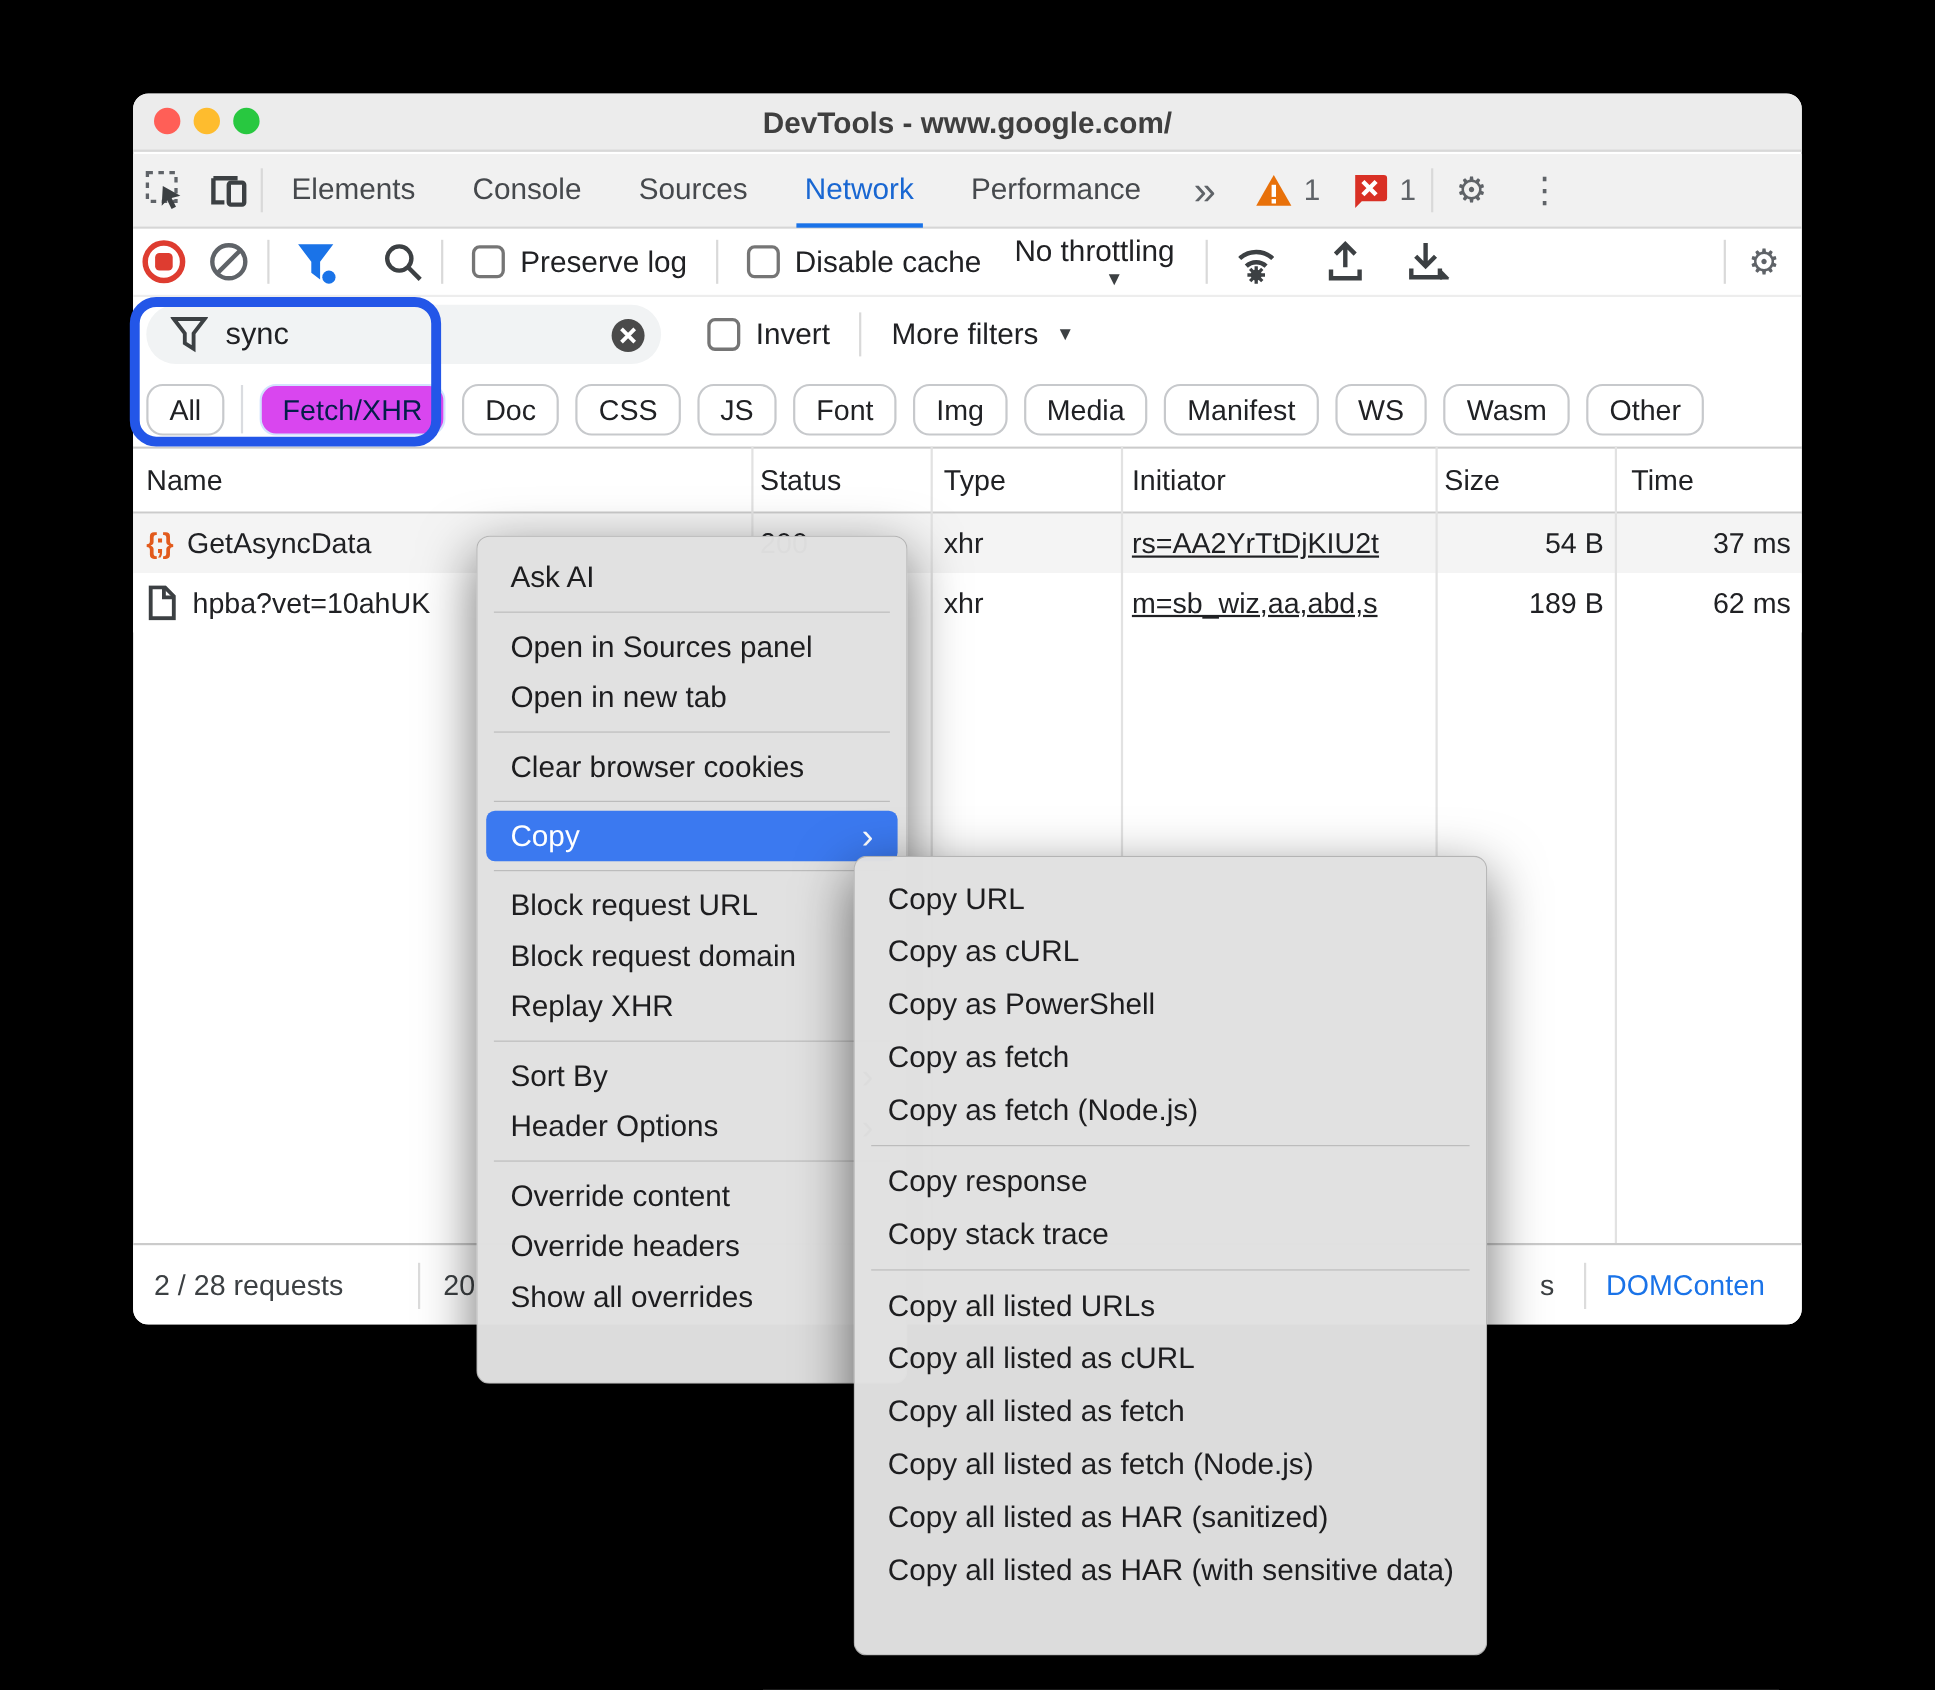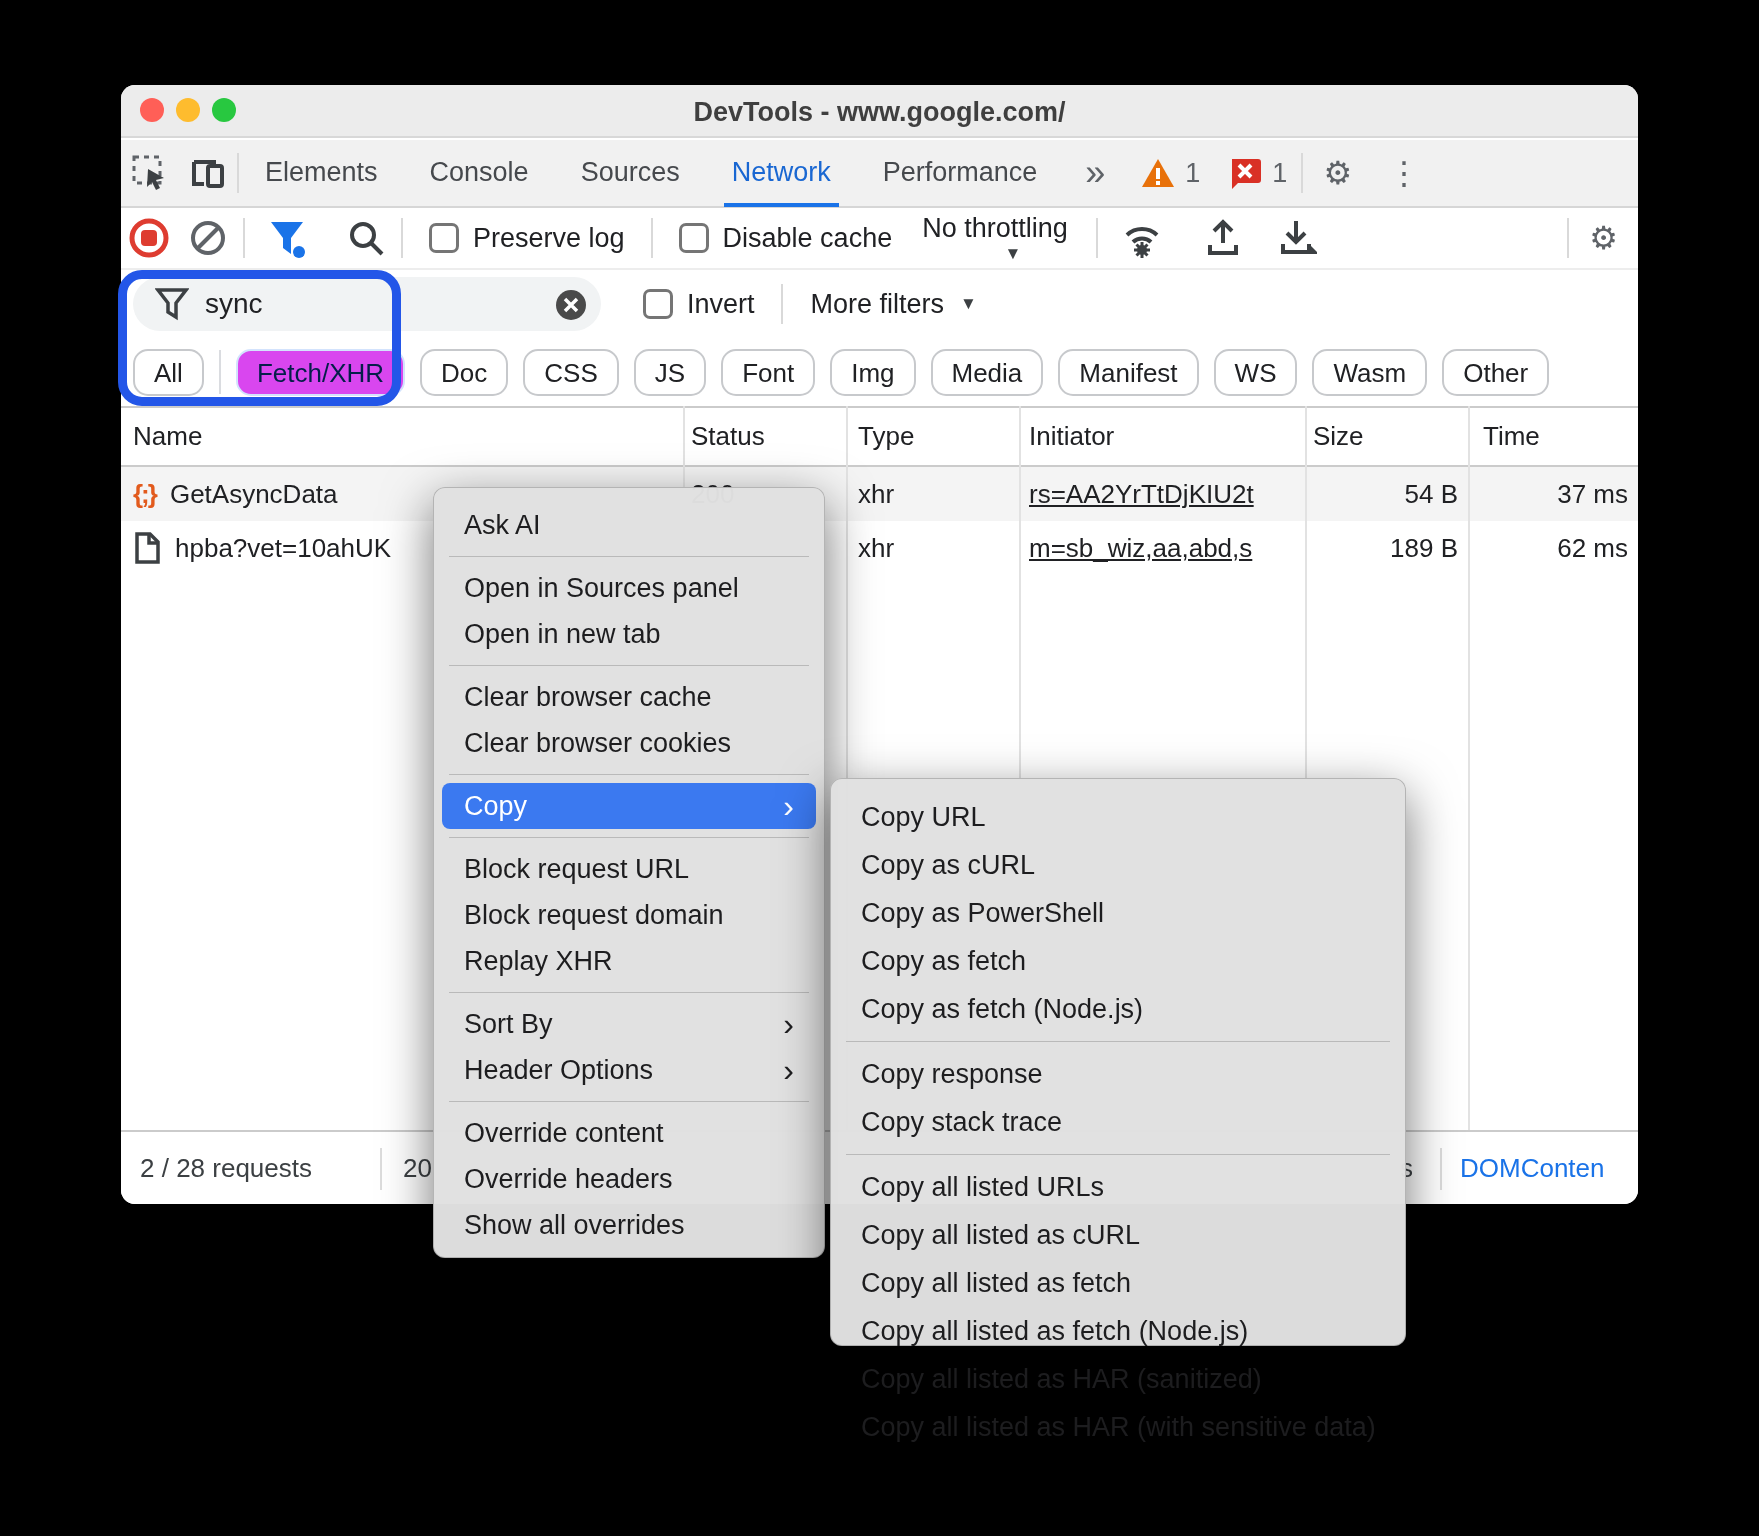--- a/index.html
+++ b/index.html
@@ -78,21 +78,21 @@
   .sbdiv { position:absolute; top:16px; width:2px; height:42px; background:#dcdcdc; }
 
   
   .callout { position:absolute; left:118px; top:270px; width:283px; height:136px;
              border:9px solid #2356e8; border-radius:24px; z-index:6; pointer-events:none; }
 
   
   .menu { position:absolute; background:rgba(224,224,224,0.98); border:1px solid rgba(0,0,0,0.2);
           border-radius:12px; box-shadow:0 16px 50px rgba(0,0,0,0.55); padding:14px 0; z-index:10; }
   .ctx { left:433px; top:487px; width:392px; height:771px; }
-  .sub { left:830px; top:778px; width:576px; height:568px; z-index:11; }
+  .sub { left:776px; top:778px; width:576px; height:727px; z-index:11; }
   .mi { position:relative; height:46px; line-height:46px; padding:0 30px; font-size:27px; color:#1d1d1f;
         display:flex; align-items:center; white-space:nowrap; }
   .sub .mi { height:48px; line-height:48px; }
   .mi .chev { margin-left:auto; font-size:32px; color:#1d1d1f; line-height:44px; }
   .mi.selected { margin:0 8px; padding:0 22px; border-radius:8px; background:#3b79f0; color:#fff; }
   .mi.selected .chev { color:#fff; }
   .msep { height:1px; background:#b9b9b9; margin:8px 15px; }
 </style>
 </head>
 <body>
@@ -310,21 +310,20 @@
   </div>
 
   <div class="callout"></div>
 
   <div class="menu ctx">
     <div class="mi">Ask AI</div>
     <div class="msep"></div>
     <div class="mi">Open in Sources panel</div>
     <div class="mi">Open in new tab</div>
     <div class="msep"></div>
-    <div class="mi">Clear browser cache</div>
     <div class="mi">Clear browser cookies</div>
     <div class="msep"></div>
     <div class="mi selected">
         <span>Copy</span>
         <span class="chev">›</span>
       </div>
     <div class="msep"></div>
     <div class="mi">Block request URL</div>
     <div class="mi">Block request domain</div>
     <div class="mi">Replay XHR</div>

